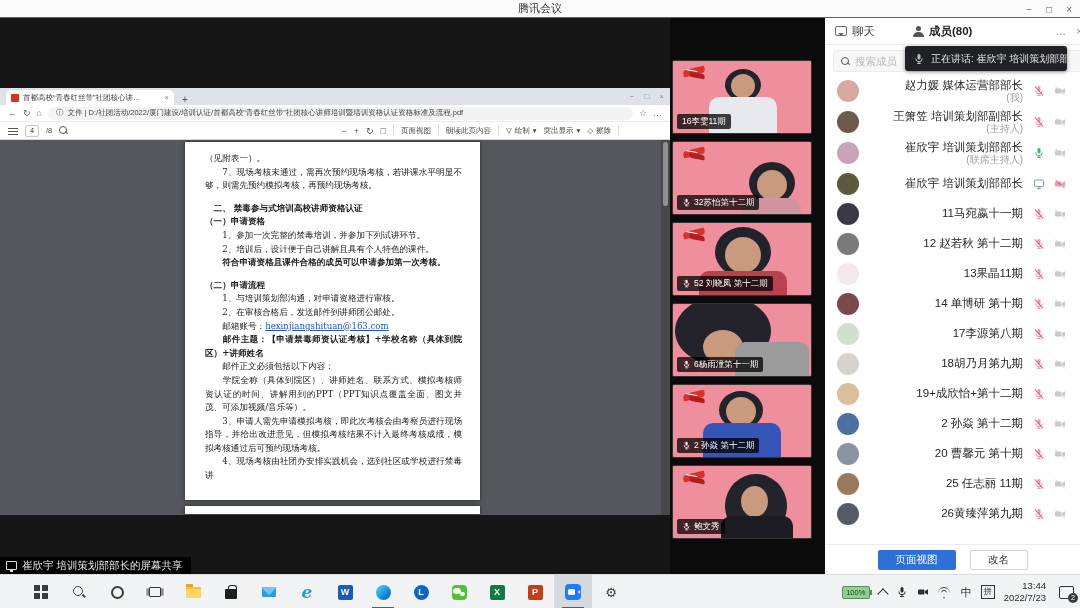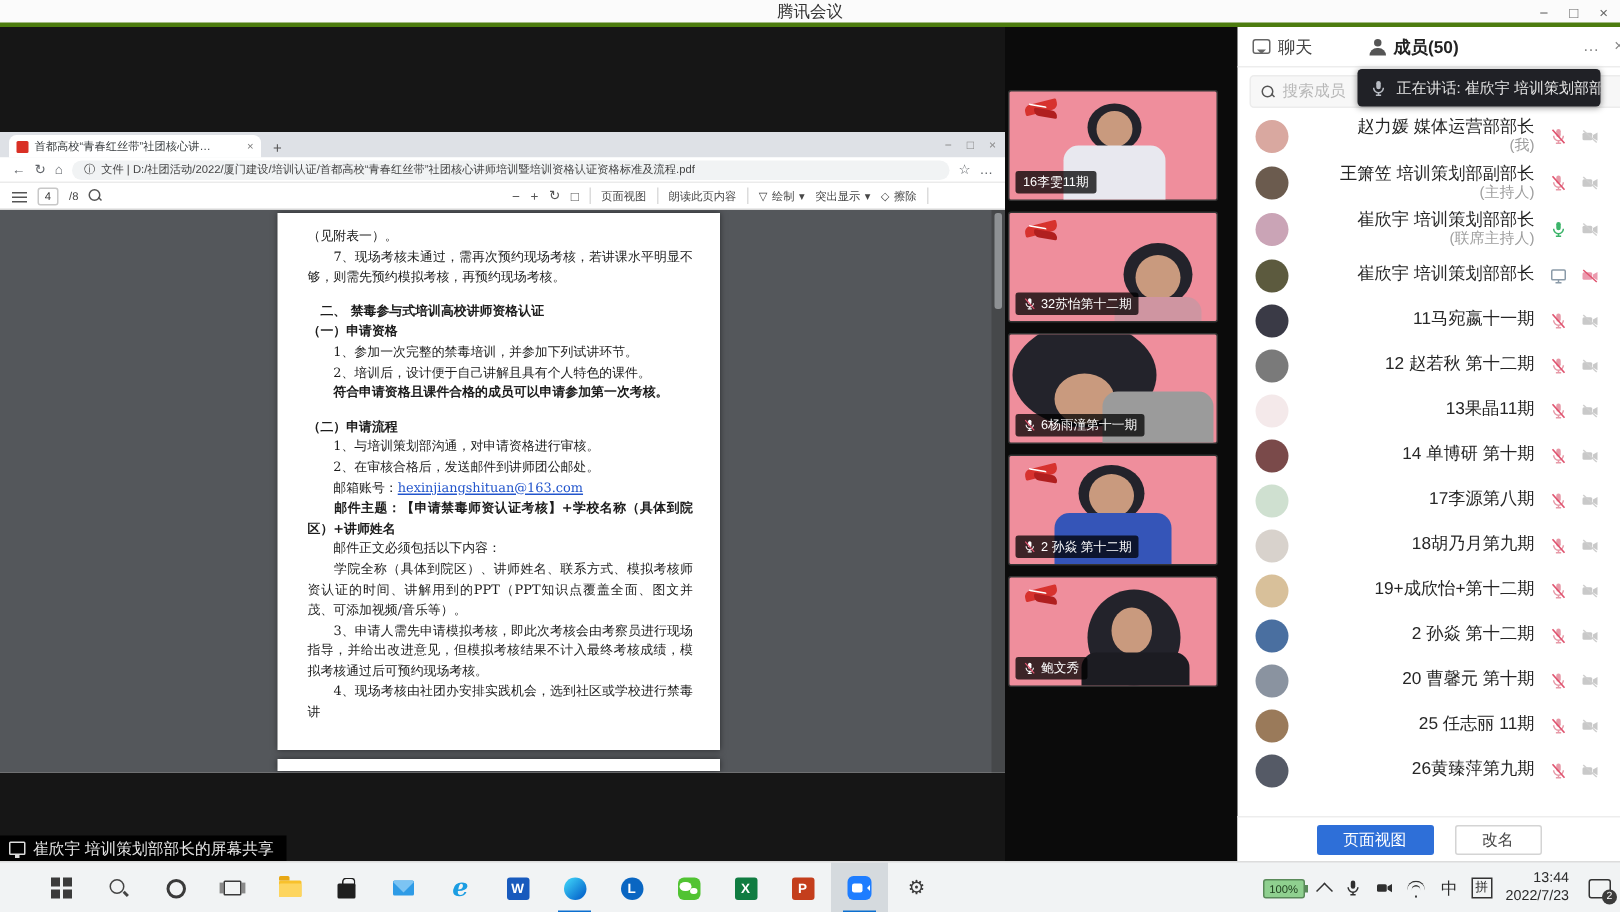--- a/index.html
+++ b/index.html
@@ -1,21 +1,21 @@
 <!DOCTYPE html>
 <html><head>
 <meta charset="utf-8">
 <style>
   * { margin:0; padding:0; box-sizing:border-box; }
   html,body { width:1080px; height:608px; overflow:hidden; background:#000;
     font-family:"Liberation Sans","DejaVu Sans",sans-serif; }
 
   
   #titlebar { position:absolute; left:0; top:0; width:1080px; height:18px; background:#fbfbfb;
-    border-bottom:3px solid #4d7c0f; display:flex; align-items:center; justify-content:center; }
+    border-bottom:1px solid #4d7c0f; display:flex; align-items:center; justify-content:center; }
   #titlebar .ttl { font-size:11px; color:#333; }
   #titlebar .wctrl { position:absolute; right:8px; top:0; height:18px; display:flex; gap:14px; align-items:center; }
   #titlebar .wctrl span { font-size:10px; color:#666; cursor:default; }
 
   
   #meeting { position:absolute; left:0; top:18px; width:1080px; height:556px; background:#161616; }
   #darkcol { position:absolute; left:670px; top:0; width:155px; height:556px; background:#0b0b0b; }
 
   
   #browser { position:absolute; left:0; top:70px; width:670px; height:427px; background:#fff; }
@@ -358,90 +358,108 @@
               <rect class="mbody" x="9" y="2" width="6" height="11" rx="3"></rect>
               <path class="marc" d="M5.5 11a6.5 6.5 0 0 0 13 0"></path>
               <line class="marc" x1="12" y1="17.5" x2="12" y2="20.5"></line>
               <line class="marc" x1="8.5" y1="21" x2="15.5" y2="21"></line>
               <line class="mslash" x1="4" y1="3" x2="20" y2="21"></line>
             </svg>
           </span>
           <span>32苏怡第十二期</span>
         </span>
       </div>
-      <div class="tile p4">
-        
+      <div class="tile p3">
+        <span class="logo"></span>
         <span class="person">
-          <span class="hair"></span><span class="face"></span><span class="pbody" style="background: rgb(155, 155, 155);"></span>
+          <span class="hair"></span><span class="face"></span><span class="pbody" style="background: rgb(184, 67, 78);"></span>
         </span>
         <span class="vlabel">
           <span class="vmic">
             <svg class="s-mic" viewBox="0 0 24 24">
               <rect class="mbody" x="9" y="2" width="6" height="11" rx="3"></rect>
               <path class="marc" d="M5.5 11a6.5 6.5 0 0 0 13 0"></path>
               <line class="marc" x1="12" y1="17.5" x2="12" y2="20.5"></line>
               <line class="marc" x1="8.5" y1="21" x2="15.5" y2="21"></line>
               <line class="mslash" x1="4" y1="3" x2="20" y2="21"></line>
             </svg>
           </span>
-          <span>6杨雨潼第十一期</span>
-        </span>
-      </div>
-      <div class="tile p5">
-        <span class="logo"></span>
+          <span>52 刘晓凤 第十二期</span>
+        </span>
+      </div>
+      <div class="tile p4">
+        
         <span class="person">
-          <span class="hair"></span><span class="face"></span><span class="pbody" style="background: rgb(53, 85, 184);"></span>
+          <span class="hair"></span><span class="face"></span><span class="pbody" style="background: rgb(155, 155, 155);"></span>
         </span>
         <span class="vlabel">
           <span class="vmic">
             <svg class="s-mic" viewBox="0 0 24 24">
               <rect class="mbody" x="9" y="2" width="6" height="11" rx="3"></rect>
               <path class="marc" d="M5.5 11a6.5 6.5 0 0 0 13 0"></path>
               <line class="marc" x1="12" y1="17.5" x2="12" y2="20.5"></line>
               <line class="marc" x1="8.5" y1="21" x2="15.5" y2="21"></line>
               <line class="mslash" x1="4" y1="3" x2="20" y2="21"></line>
             </svg>
           </span>
-          <span>2 孙焱 第十二期</span>
-        </span>
-      </div>
-      <div class="tile p6">
+          <span>6杨雨潼第十一期</span>
+        </span>
+      </div>
+      <div class="tile p5">
         <span class="logo"></span>
         <span class="person">
-          <span class="hair"></span><span class="face"></span><span class="pbody" style="background: rgb(28, 28, 34);"></span>
+          <span class="hair"></span><span class="face"></span><span class="pbody" style="background: rgb(53, 85, 184);"></span>
         </span>
         <span class="vlabel">
           <span class="vmic">
             <svg class="s-mic" viewBox="0 0 24 24">
               <rect class="mbody" x="9" y="2" width="6" height="11" rx="3"></rect>
               <path class="marc" d="M5.5 11a6.5 6.5 0 0 0 13 0"></path>
               <line class="marc" x1="12" y1="17.5" x2="12" y2="20.5"></line>
               <line class="marc" x1="8.5" y1="21" x2="15.5" y2="21"></line>
               <line class="mslash" x1="4" y1="3" x2="20" y2="21"></line>
             </svg>
           </span>
+          <span>2 孙焱 第十二期</span>
+        </span>
+      </div>
+      <div class="tile p6">
+        <span class="logo"></span>
+        <span class="person">
+          <span class="hair"></span><span class="face"></span><span class="pbody" style="background: rgb(28, 28, 34);"></span>
+        </span>
+        <span class="vlabel">
+          <span class="vmic">
+            <svg class="s-mic" viewBox="0 0 24 24">
+              <rect class="mbody" x="9" y="2" width="6" height="11" rx="3"></rect>
+              <path class="marc" d="M5.5 11a6.5 6.5 0 0 0 13 0"></path>
+              <line class="marc" x1="12" y1="17.5" x2="12" y2="20.5"></line>
+              <line class="marc" x1="8.5" y1="21" x2="15.5" y2="21"></line>
+              <line class="mslash" x1="4" y1="3" x2="20" y2="21"></line>
+            </svg>
+          </span>
           <span>鲍文秀</span>
         </span>
       </div>
     </div>
 
   <div id="sharelabel">
     <span class="ic-screen"></span>
     <span>崔欣宇 培训策划部部长的屏幕共享</span>
   </div>
 
   <div id="panel">
     <div class="ptabs">
       <span class="ptab">
         <span class="ic-chat"></span>
         <span>聊天</span>
       </span>
       <span class="ptab active">
         <span class="ic-user"></span>
-        <span>成员(50)</span>
+        <span>成员(80)</span>
       </span>
       <span class="right">
         <span>…</span>
         <span>×</span>
         <span>≡</span>
       </span>
     </div>
     <div class="psearch">
       <span class="ic-mag"></span>
       <input placeholder="搜索成员" style="">

